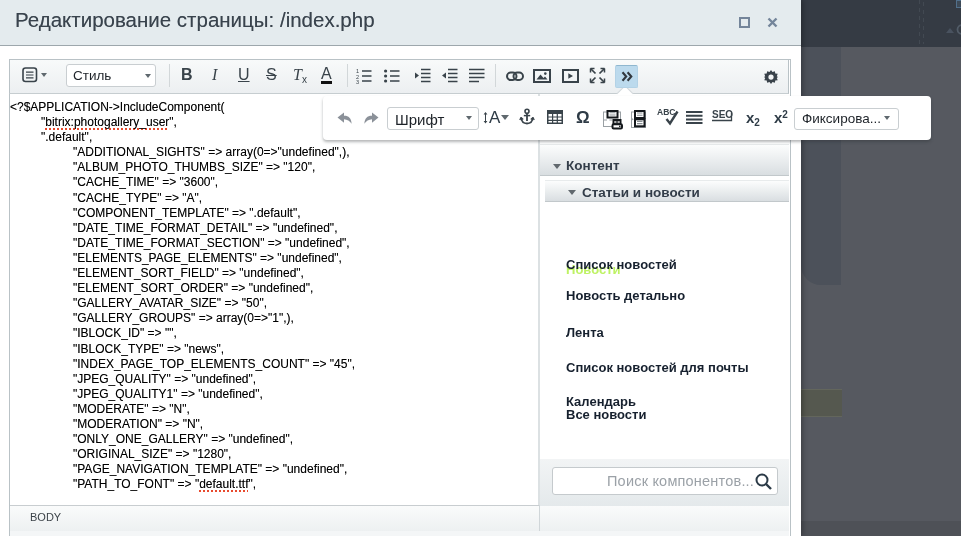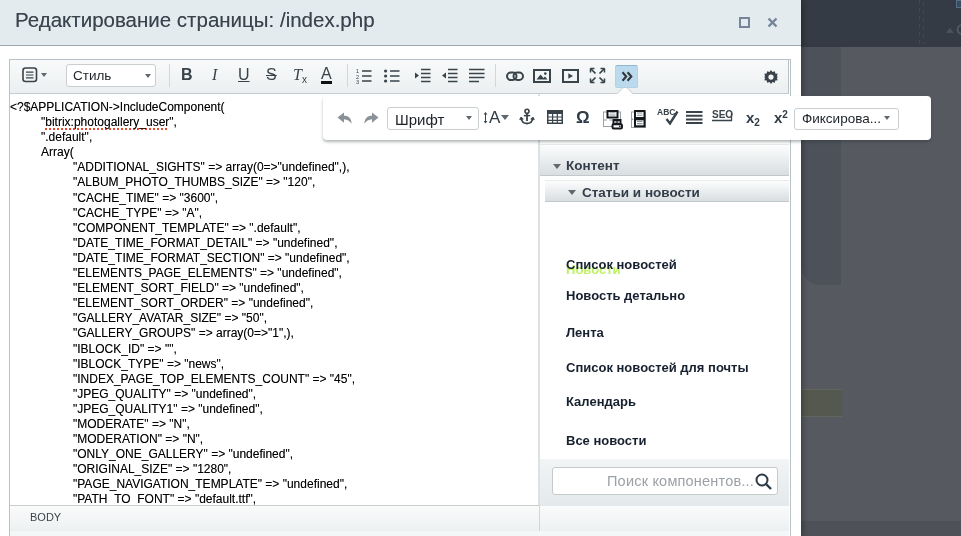--- a/index.html
+++ b/index.html
@@ -78,21 +78,20 @@
     <path d="M1.5 1.5 L9.5 9.5 M9.5 1.5 L1.5 9.5" stroke="#74859a" stroke-width="2.4"></path>
   </svg>
 
 <div class="abs" id="frame"></div>
 <div class="abs" id="toolbar"></div>
 <div class="abs" id="codearea"></div>
 <div class="abs" id="code">
 <div>&lt;?$APPLICATION-&gt;IncludeComponent(</div>
 <div class="i1">"<span class="wavy">bitrix:photogallery_user</span>",</div>
 <div class="i1">".default",</div>
-<div class="i1">Array(</div>
 <div class="i2">"ADDITIONAL_SIGHTS" =&gt; array(0=&gt;"undefined",),</div>
 <div class="i2">"ALBUM_PHOTO_THUMBS_SIZE" =&gt; "120",</div>
 <div class="i2">"CACHE_TIME" =&gt; "3600",</div>
 <div class="i2">"CACHE_TYPE" =&gt; "A",</div>
 <div class="i2">"COMPONENT_TEMPLATE" =&gt; ".default",</div>
 <div class="i2">"DATE_TIME_FORMAT_DETAIL" =&gt; "undefined",</div>
 <div class="i2">"DATE_TIME_FORMAT_SECTION" =&gt; "undefined",</div>
 <div class="i2">"ELEMENTS_PAGE_ELEMENTS" =&gt; "undefined",</div>
 <div class="i2">"ELEMENT_SORT_FIELD" =&gt; "undefined",</div>
 <div class="i2">"ELEMENT_SORT_ORDER" =&gt; "undefined",</div>
@@ -124,21 +123,21 @@
 <div class="abs shead" style="left:545px;width:244px;top:180px;height:22px;">
   <div class="stri" style="left:23px;top:9px;"></div>
   <div class="t" style="left:37px;top:4px;">Статьи и новости</div>
 </div>
 <div class="abs item" style="top:222px;color:#bef264;margin-top:40px;">Новости</div>
 <div class="abs item" style="top:257px;">Список новостей</div>
 <div class="abs item" style="top:288px;">Новость детально</div>
 <div class="abs item" style="top:325px;">Лента</div>
 <div class="abs item" style="top:360px;">Список новостей для почты</div>
 <div class="abs item" style="top:394px;">Календарь</div>
-<div class="abs item" style="top:433px;">Все новости</div>
+<div class="abs item" style="top:407px;">Все новости</div>
 
 <div class="abs" id="searchwrap"></div>
 <div class="abs" id="searchbox"></div>
 <div class="abs" id="searchtxt">Поиск компонентов...</div>
 <svg class="abs" style="left:754px;top:472px" width="19" height="19">
     <circle cx="8" cy="8" r="5.5" fill="none" stroke="#2b3a47" stroke-width="2"></circle>
     <path d="M12 12 L17 17" stroke="#2b3a47" stroke-width="2.4"></path>
   </svg>
 
 <svg class="abs" style="left:22px;top:67px" width="16" height="16">

